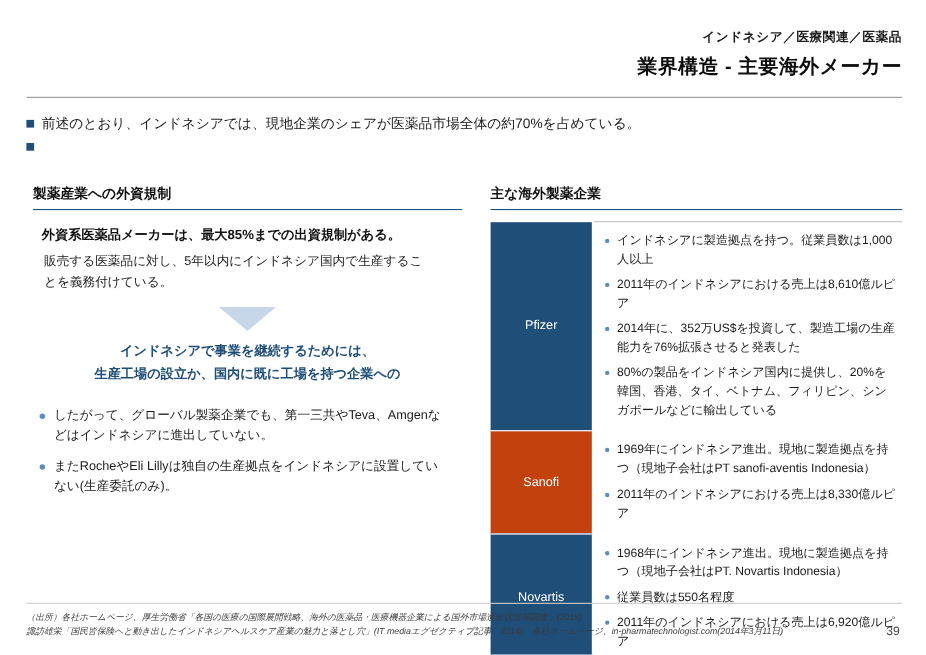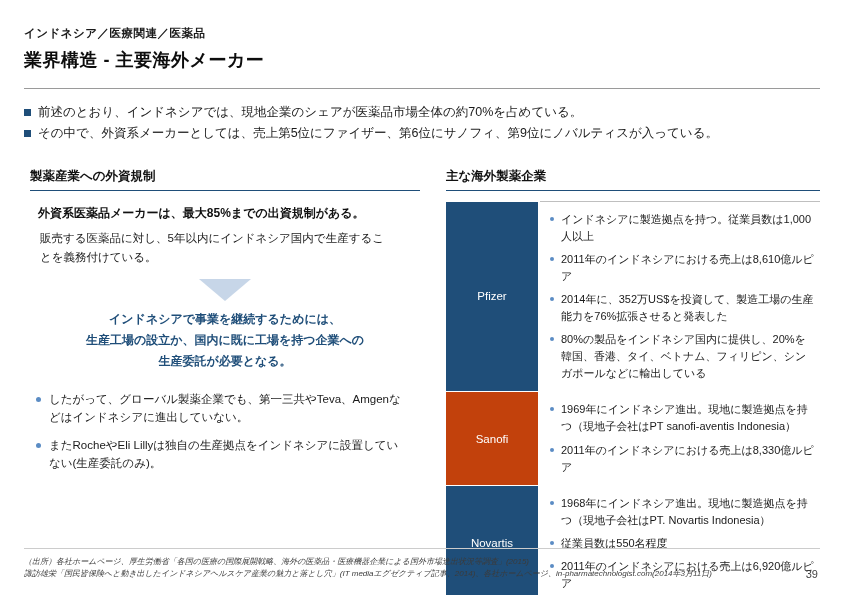--- a/index.html
+++ b/index.html
@@ -20,20 +20,21 @@
     height: 595px;
     box-sizing: border-box;
     padding: 0;
   }
   
   .header {
     position: absolute;
     left: 24px;
     top: 26px;
     width: 796px;
+    text-align: right;
   }
   .eyebrow {
     font-size: 11.5px;
     font-weight: bold;
     color: #1a1a1a;
     letter-spacing: 0.5px;
   }
   .title {
     font-size: 18px;
     font-weight: bold;
@@ -232,37 +233,35 @@
   </div>
   <div class="header-rule"></div>
 
   <div class="lead">
     <div class="lead-item">
       <span class="sq"></span>
       <span>前述のとおり、インドネシアでは、現地企業のシェアが医薬品市場全体の約70%を占めている。</span>
     </div>
     <div class="lead-item">
       <span class="sq"></span>
-      <span>その中で、外資系メーカーとしては、売上第5位にファイザー、第6位にサノフィ、第9位にノバルティスが入っている。</span>
     </div>
   </div>
 
   <div class="panel-left">
     <div class="panel-head">製薬産業への外資規制</div>
     <div class="lead-bold">外資系医薬品メーカーは、最大85%までの出資規制がある。</div>
     <div class="para">販売する医薬品に対し、5年以内にインドネシア国内で生産することを義務付けている。</div>
 
     <div class="arrow-wrap">
       <div class="arrow"></div>
     </div>
 
     <div class="emph">
       <div>インドネシアで事業を継続するためには、</div>
       <div>生産工場の設立か、国内に既に工場を持つ企業への</div>
-      <div>生産委託が必要となる。</div>
     </div>
 
     <div class="sub-list">
       <div class="sub-item">
         <span class="dot"></span>
         <span class="sub-text">したがって、グローバル製薬企業でも、第一三共やTeva、Amgenなどはインドネシアに進出していない。</span>
       </div>
       <div class="sub-item">
         <span class="dot"></span>
         <span class="sub-text">またRocheやEli Lillyは独自の生産拠点をインドネシアに設置していない(生産委託のみ)。</span>

